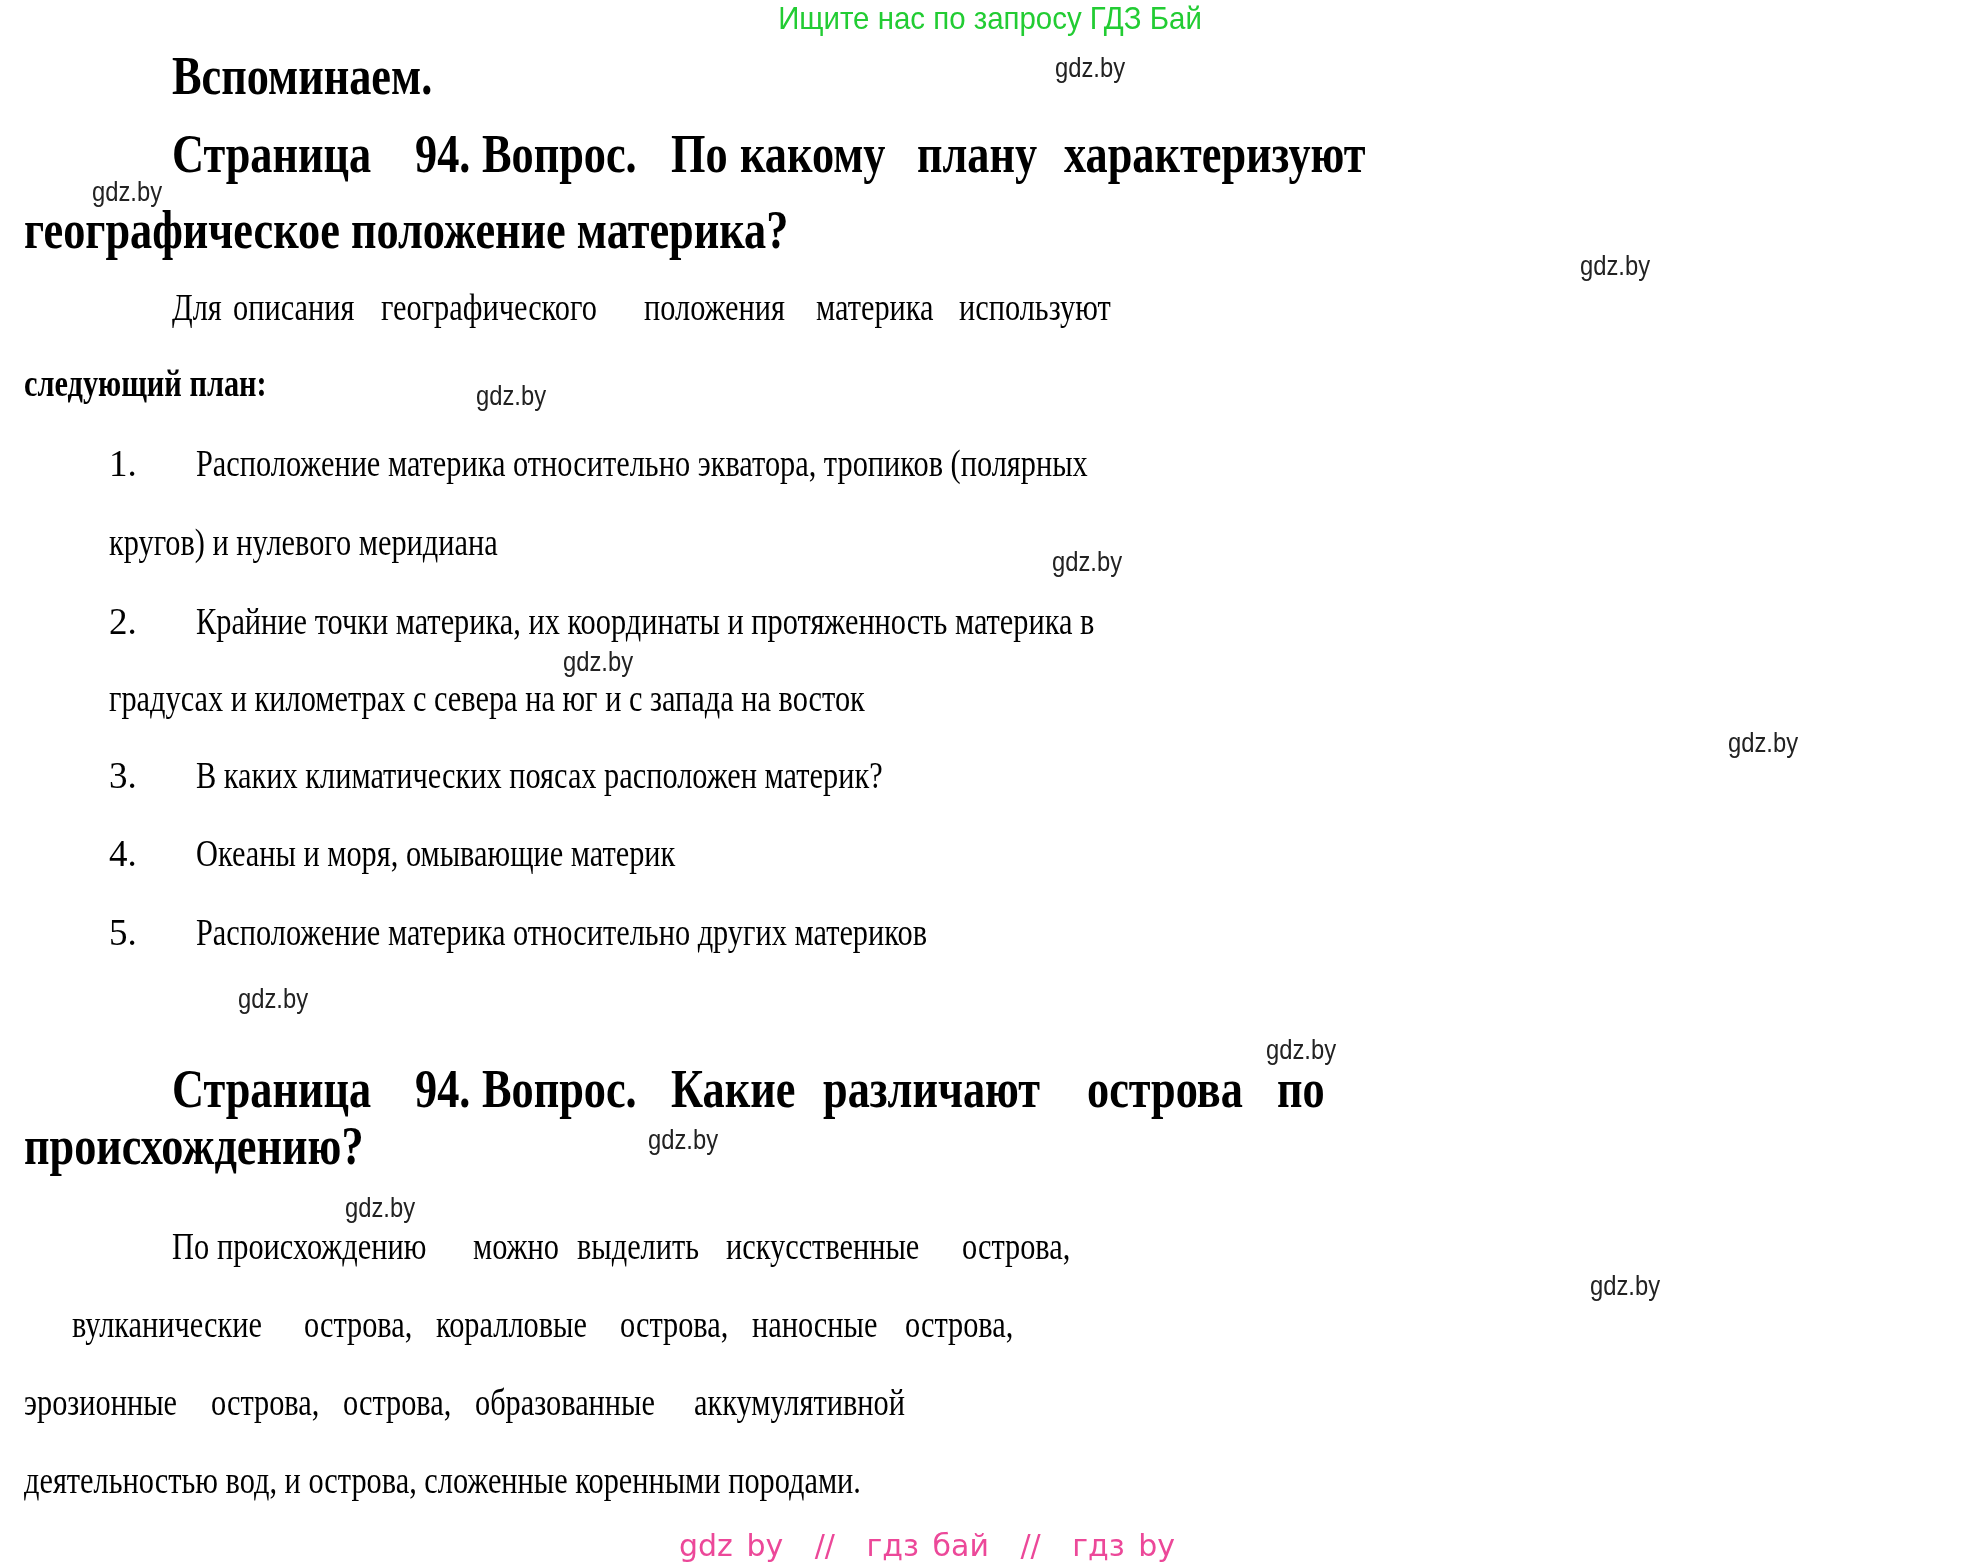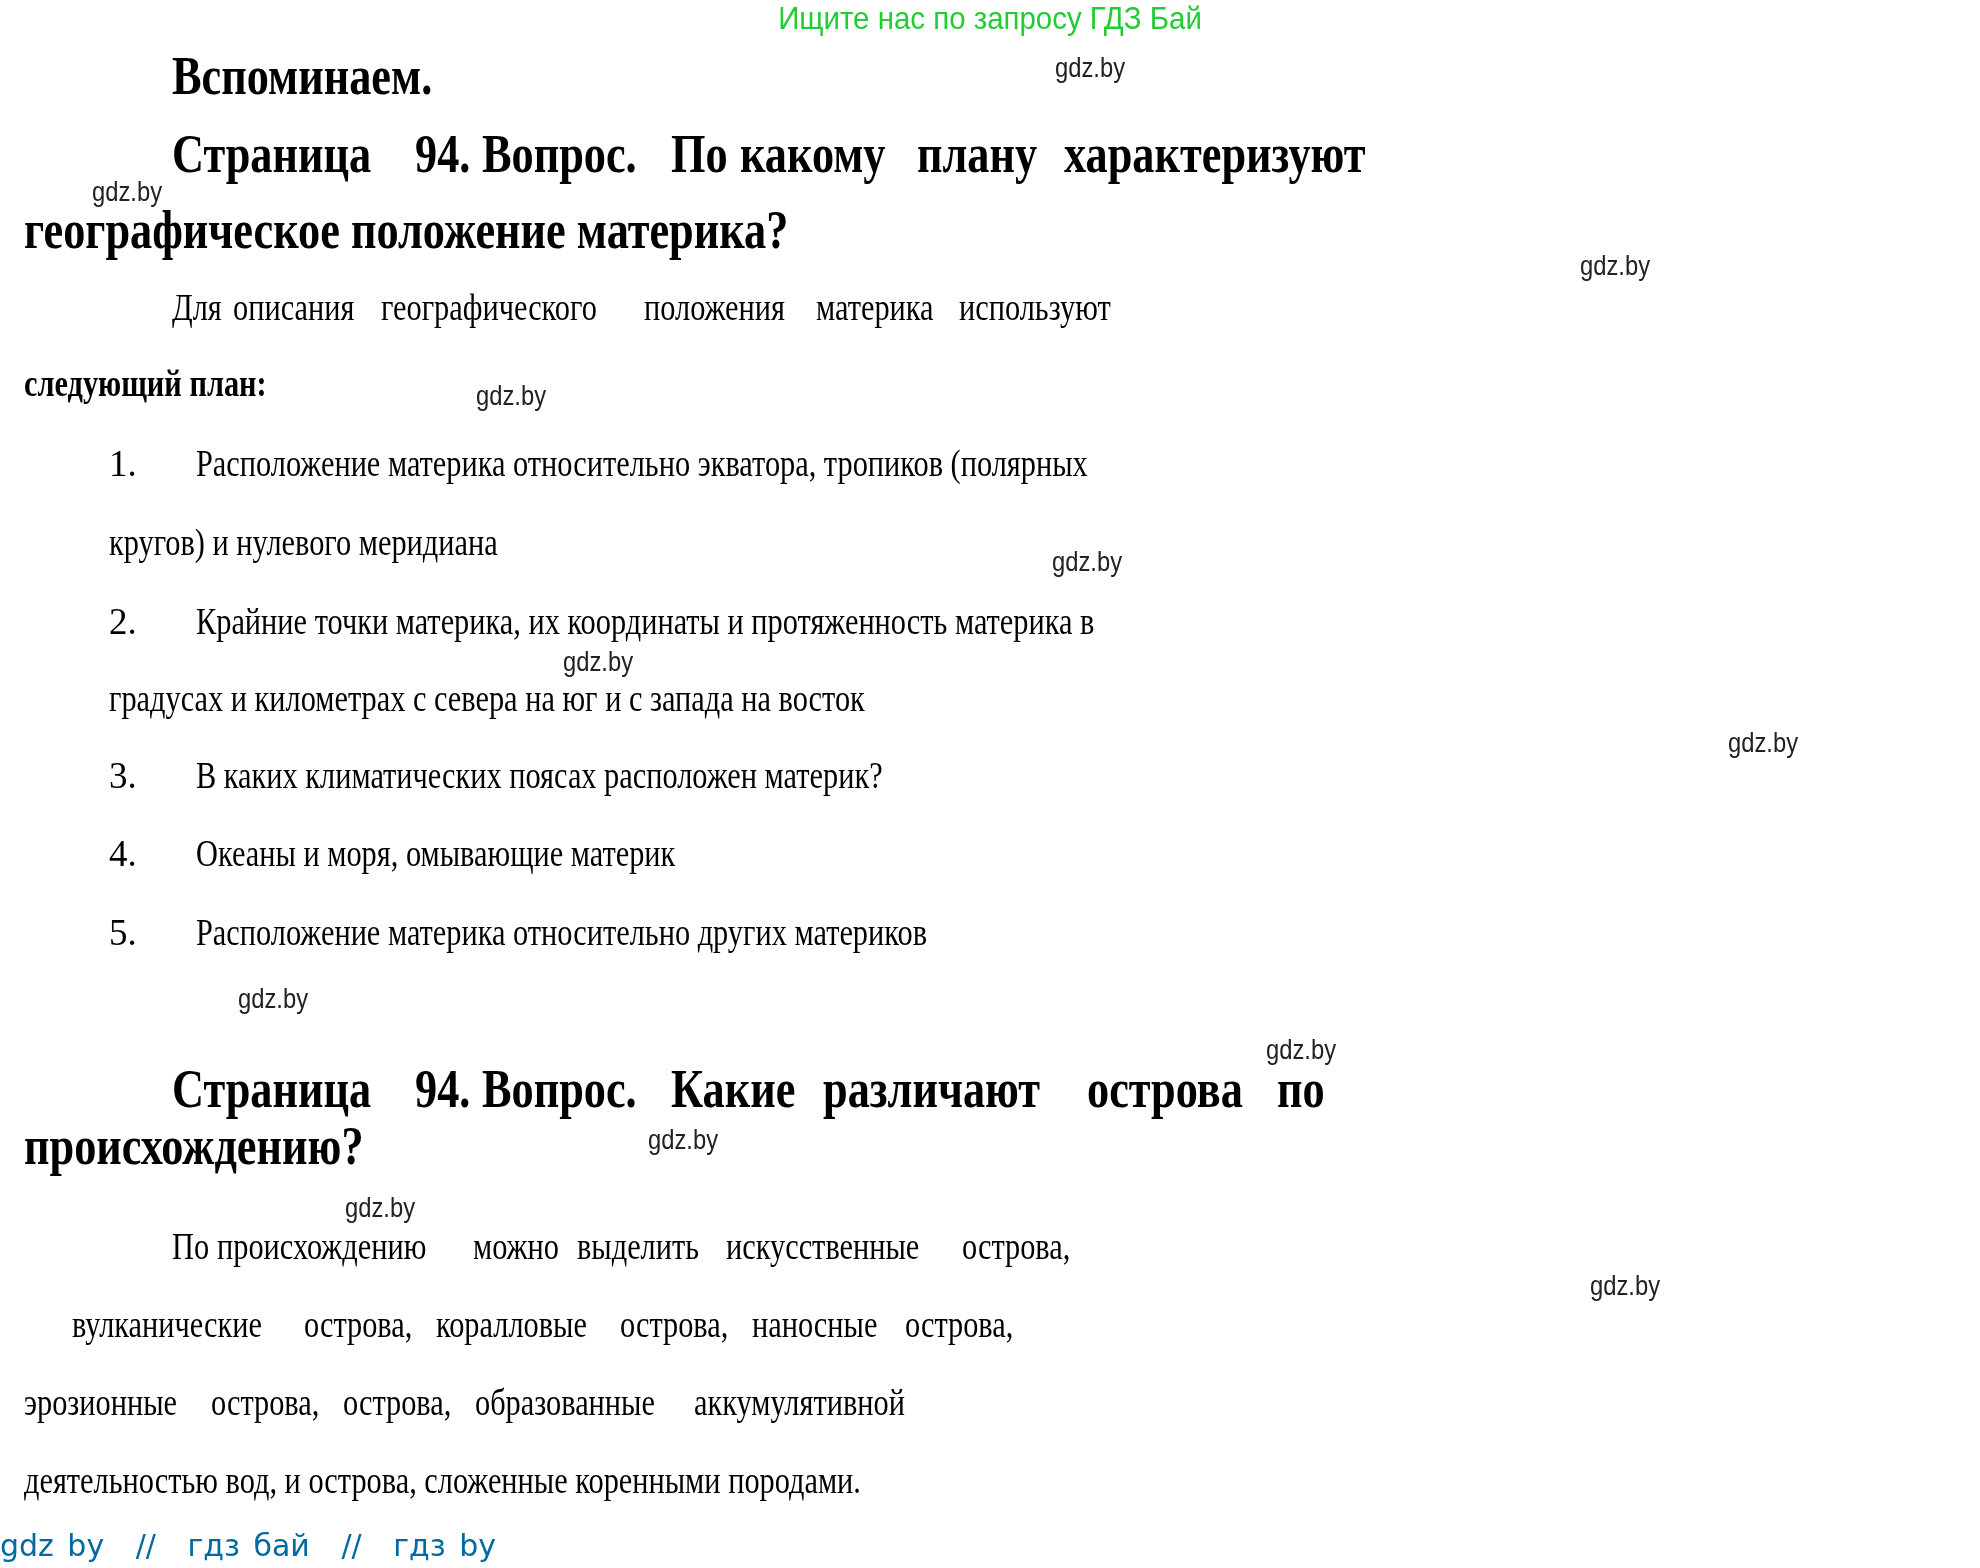--- a/index.html
+++ b/index.html
@@ -28,23 +28,23 @@
   .bold { font-weight: bold; font-size: 54px; }
   .num { position: absolute; left: 85px; }
   .itemtext { position: absolute; left: 172px; }
   .cont { position: absolute; left: 85px; }
   .wm {
     position: absolute; font-family: "Liberation Sans", sans-serif;
     font-size: 28px; line-height: 32px; color: #222;
     transform: scaleX(0.85); transform-origin: 0 0; white-space: nowrap;
   }
   .footer {
-    left: 0; width: 1854px; top: 1528px; text-align: left;
+    left: 0; width: 1854px; top: 1528px; text-align: center;
     font-family: "DejaVu Sans", sans-serif; font-size: 30px; line-height: 36px;
-    color: #0369a1; word-spacing: 4px;
+    color: #ec4899; word-spacing: 4px;
   }
   .footer span.sep { margin: 0 18px; }
   .sq { display:inline-block; transform: scaleX(0.82); transform-origin: 0 0; }
 </style>
 </head>
 <body>
 
 <div class="abs top-banner">Ищите нас по запросу ГДЗ Бай</div>
 
 <div class="abs heading">Вспоминаем.</div>

